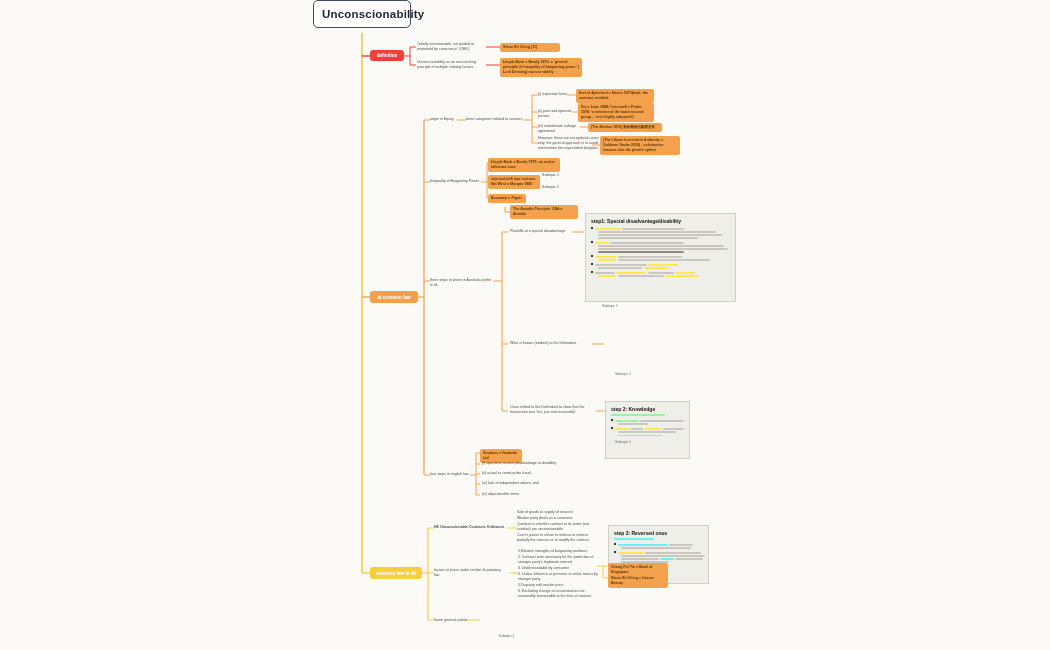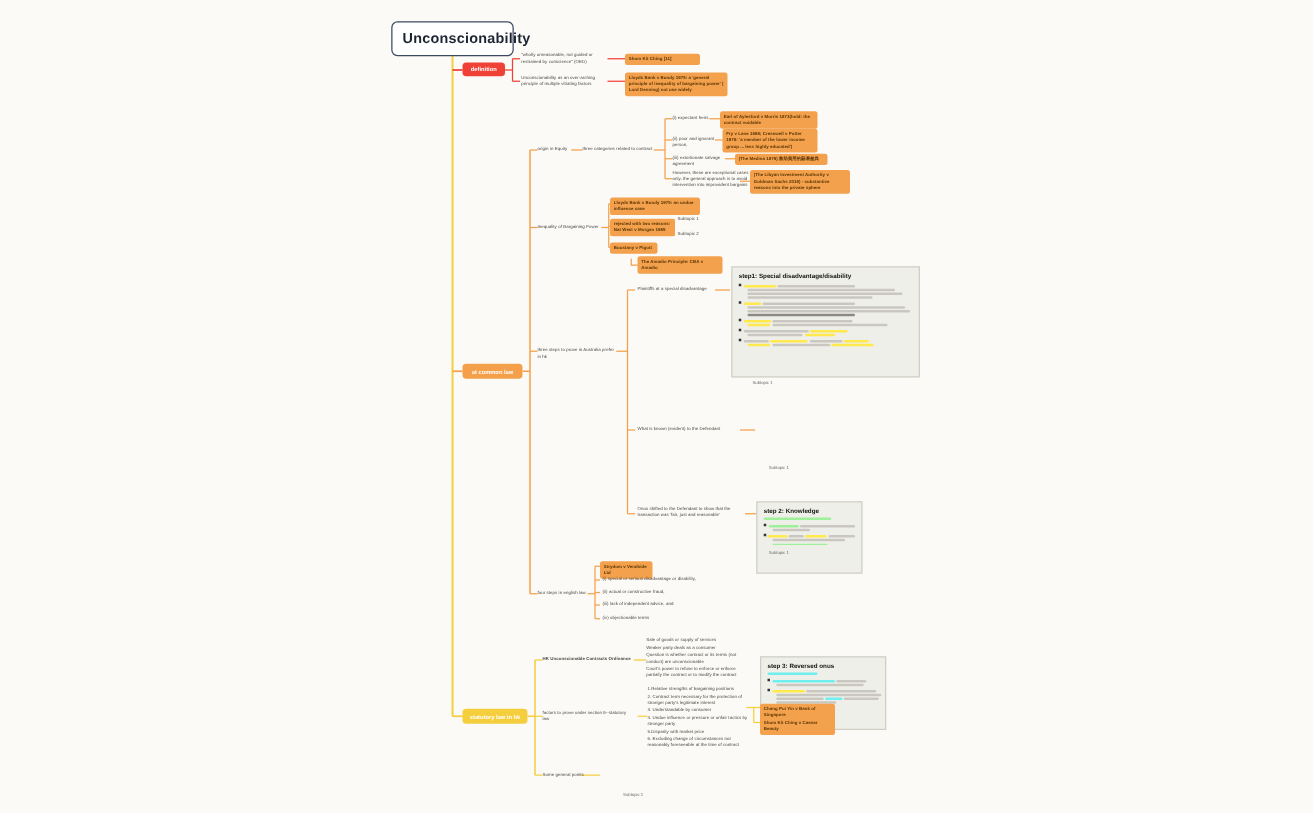--- a/index.html
+++ b/index.html
@@ -8,21 +8,21 @@
     font-family:"Liberation Sans", sans-serif;
     overflow:hidden;position:relative;
   }
   #canvas{position:absolute;left:0;top:0;width:1050px;height:650px;}
   svg#wires{position:absolute;left:0;top:0;width:1050px;height:650px;pointer-events:none;}
 
   .node{position:absolute;box-sizing:border-box;}
 
   
   .root{
-    left:313px;top:17px;width:98px;height:28px;
+    left:313px;top:0;width:98px;height:28px;
     border:1.6px solid #3c4a62;border-radius:5px;background:#ffffff;
     display:flex;align-items:center;padding-left:8px;
   }
   .root span{font-size:11.5px;font-weight:bold;color:#1d2533;letter-spacing:.2px;}
 
   
   .pill{border-radius:3px;display:flex;align-items:center;justify-content:center;
         color:#ffffff;font-size:4.6px;font-weight:bold;text-align:center;padding:1px 3px;}
   .pill-def{left:370px;top:50px;width:34px;height:11px;background:#ef4136;}
   .pill-common{left:370px;top:291px;width:48px;height:12px;background:#f4a04a;}

